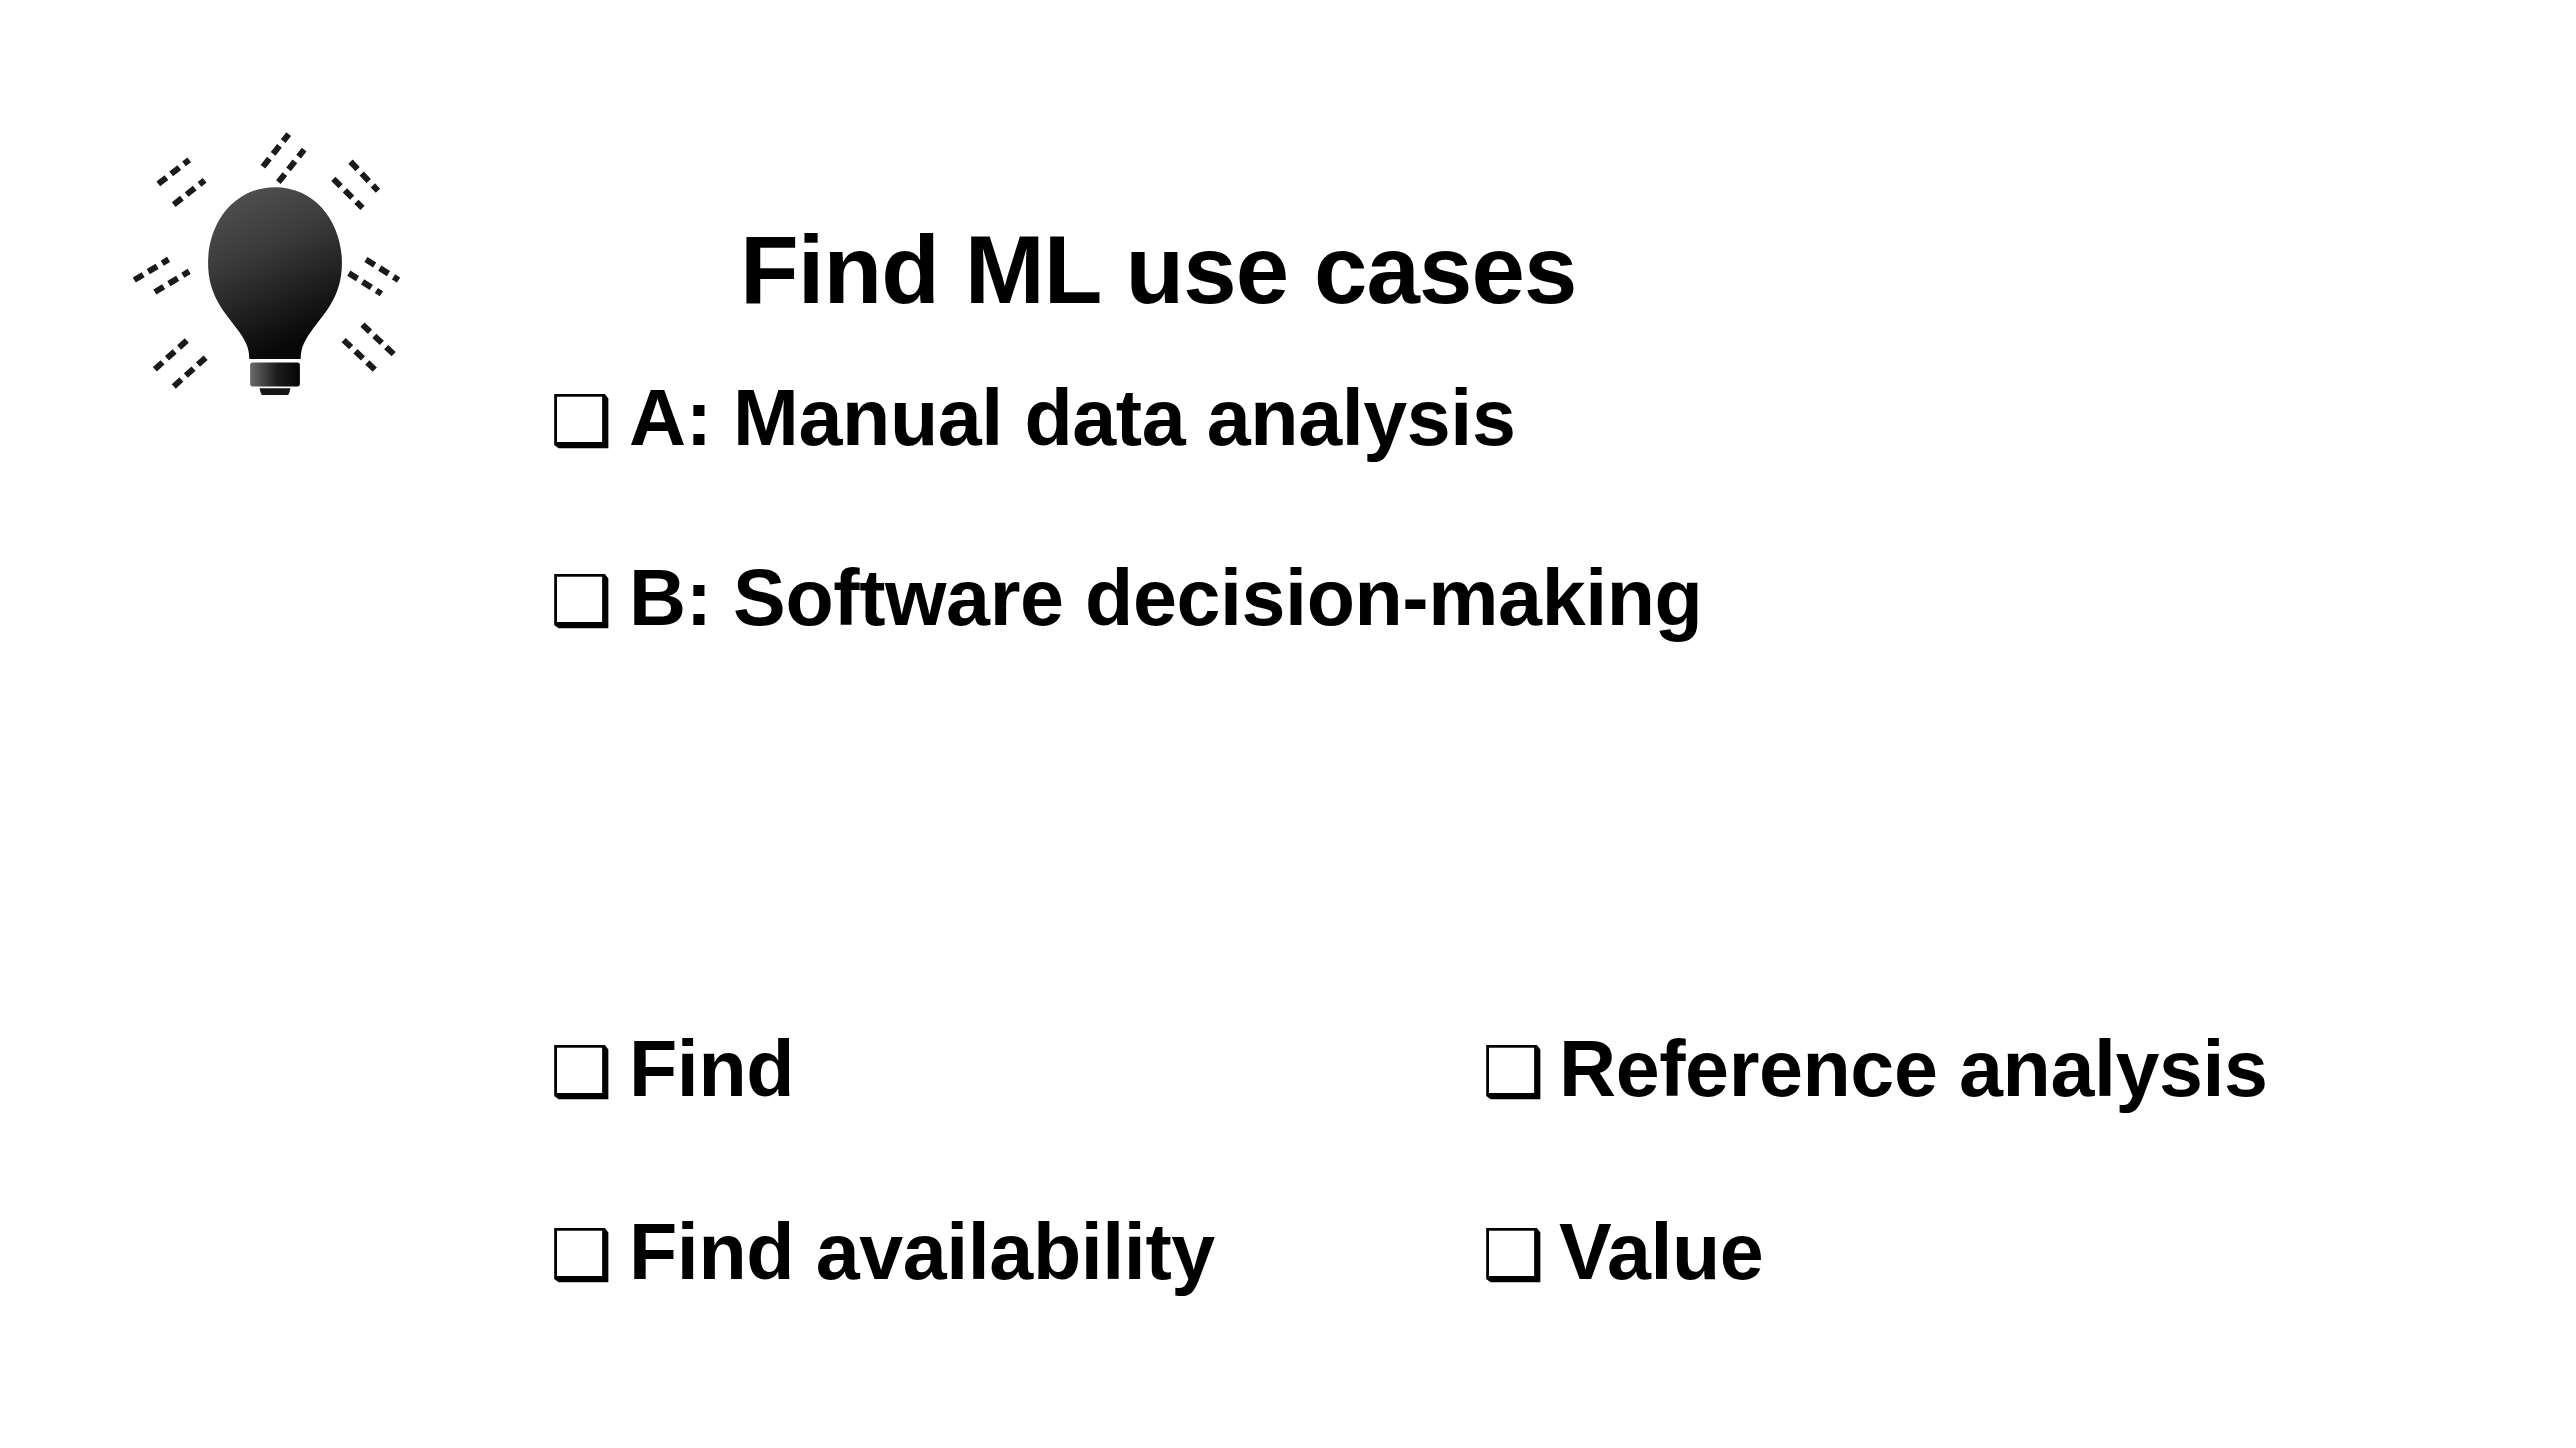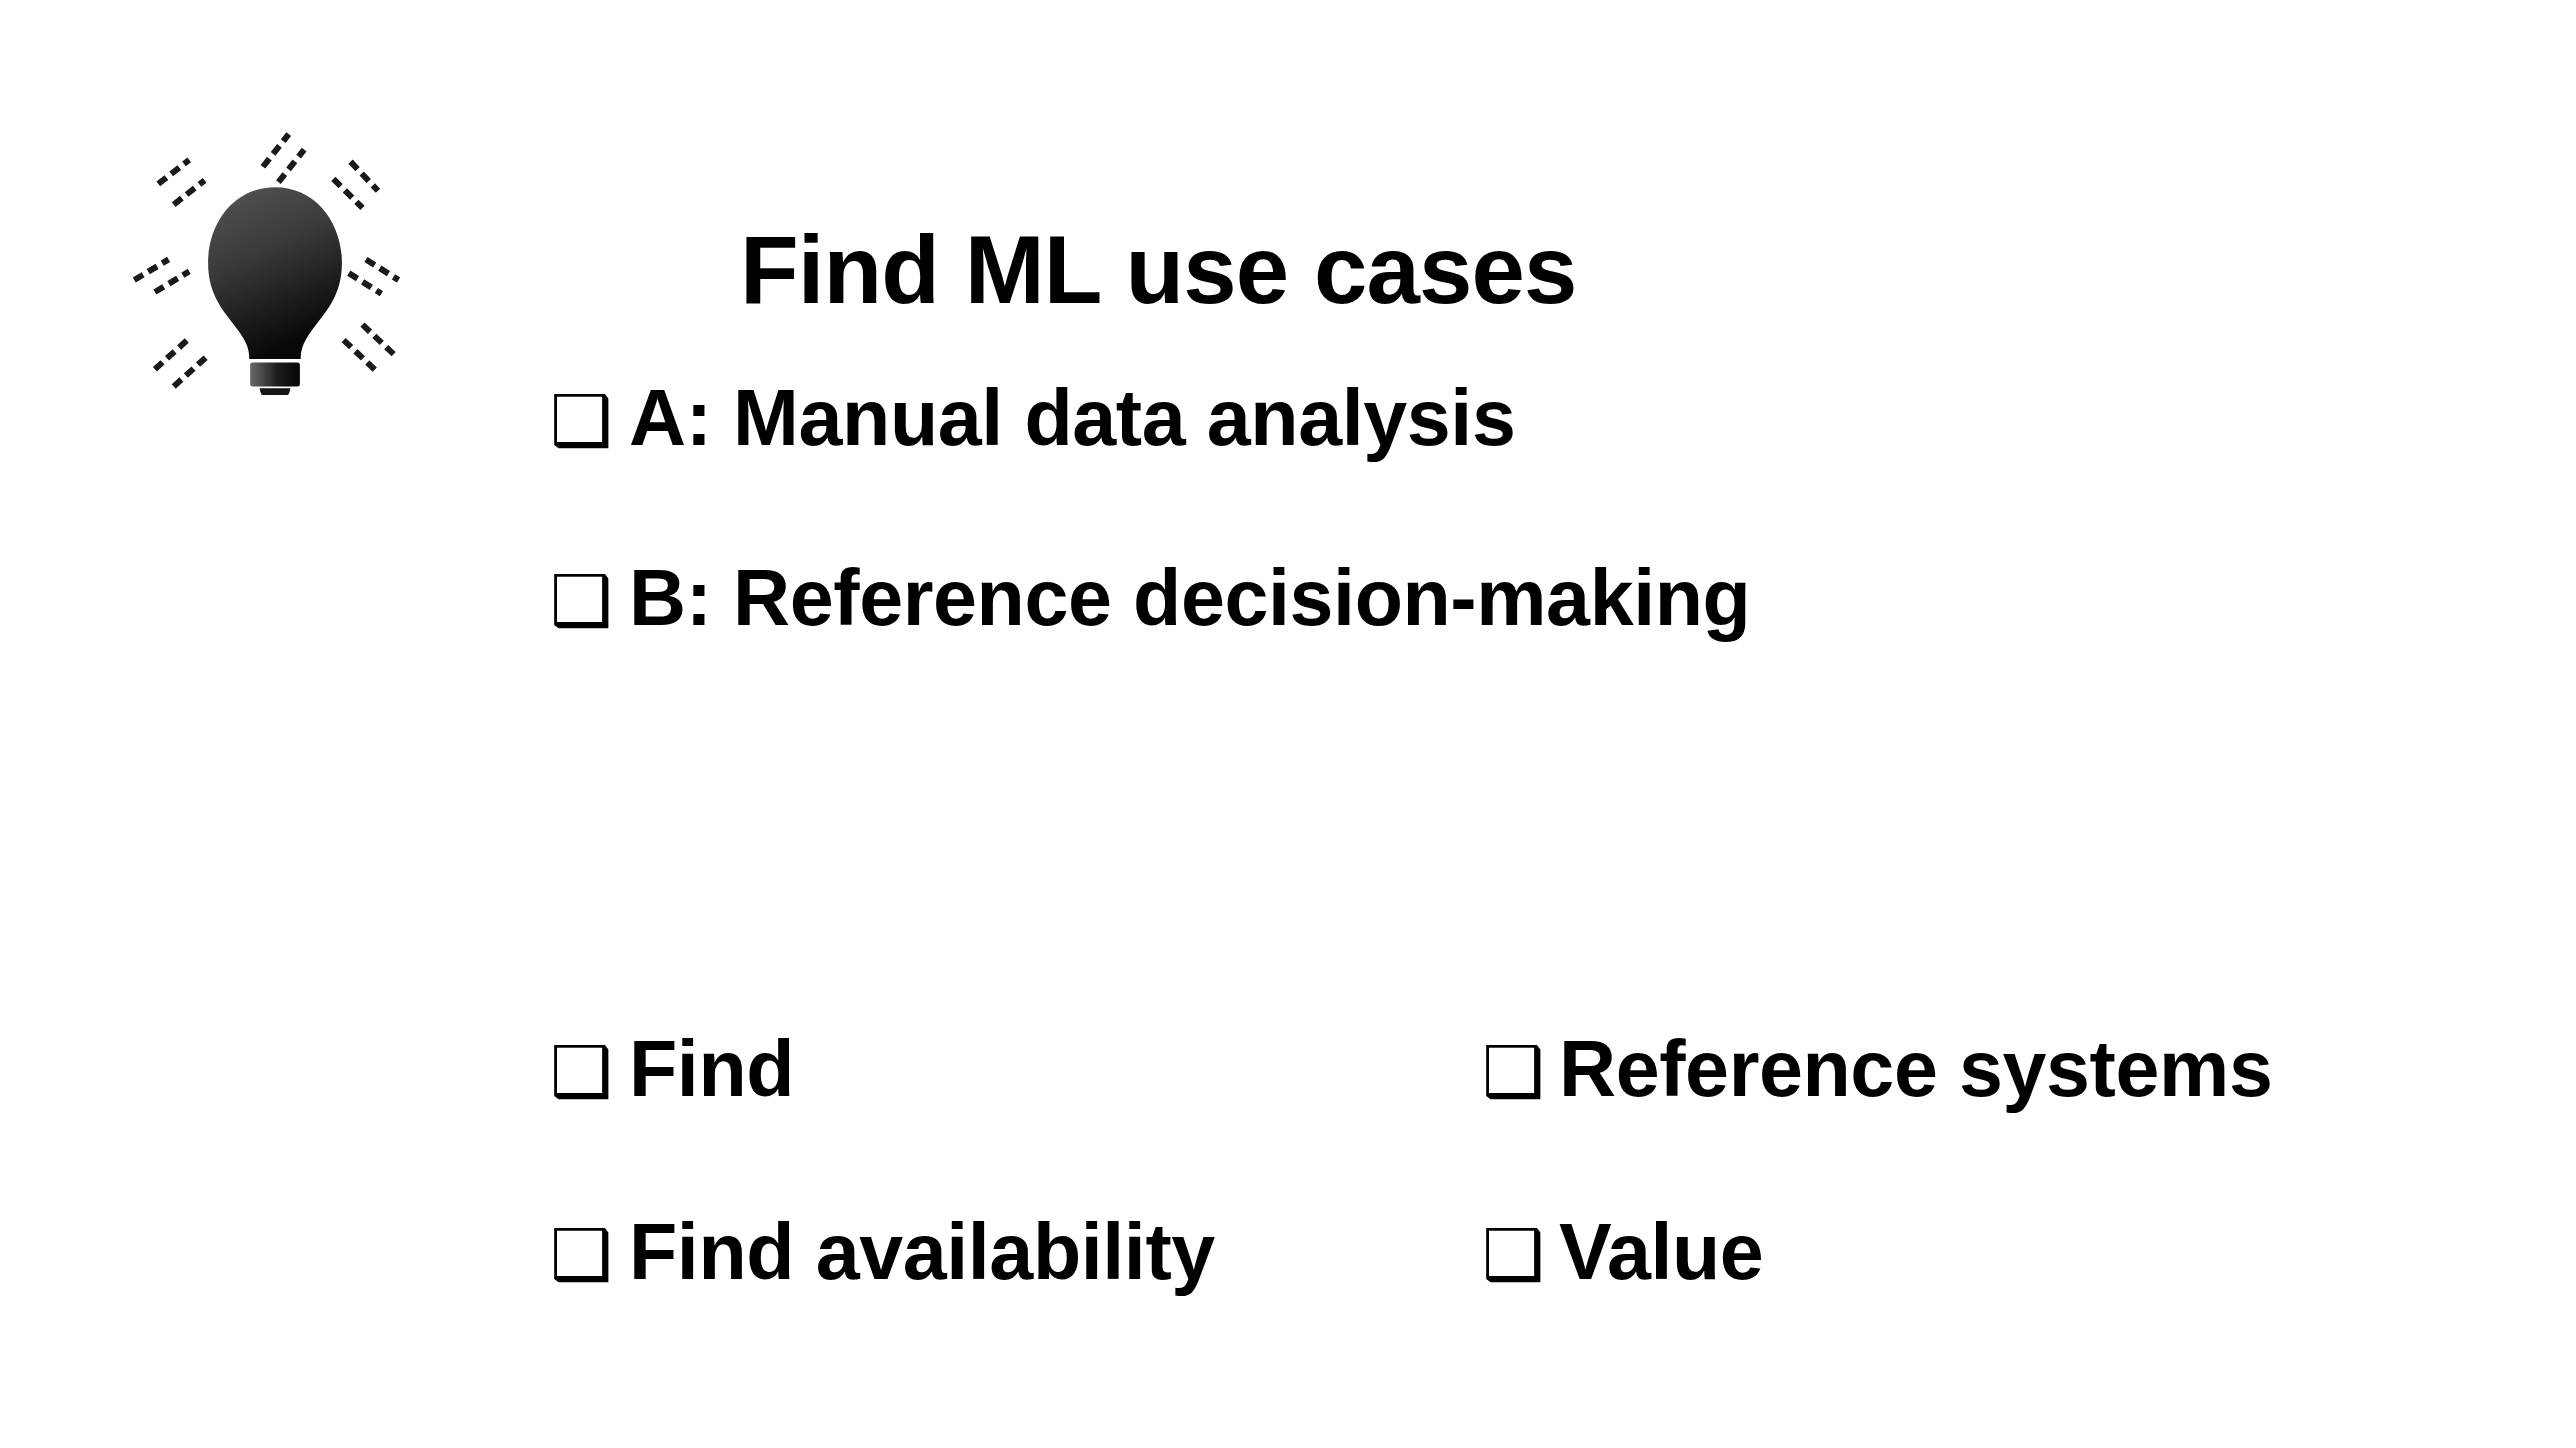--- a/index.html
+++ b/index.html
@@ -163,37 +163,37 @@
     <div class="section-title">Find ML use cases</div>
   </div>
 
   <div class="bullet-row col-a" id="bullet-s1-0">
     <span class="bullet-mark">❑</span>
     <span class="bullet-text">A: Manual data analysis</span>
   </div>
 
   <div class="bullet-row col-a" id="bullet-s1-1">
     <span class="bullet-mark">❑</span>
-    <span class="bullet-text">B: Reference decision-making</span>
+    <span class="bullet-text">B: Software decision-making</span>
   </div>
 
 
   <div class="bullet-row col-a" id="bullet-s2-0">
     <span class="bullet-mark">❑</span>
     <span class="bullet-text">Find</span>
   </div>
 
   <div class="bullet-row col-a" id="bullet-s2-1">
     <span class="bullet-mark">❑</span>
     <span class="bullet-text">Find availability</span>
   </div>
 
   <div class="bullet-row col-b" id="bullet-s2-2">
     <span class="bullet-mark">❑</span>
-    <span class="bullet-text">Reference systems</span>
+    <span class="bullet-text">Reference analysis</span>
   </div>
 
   <div class="bullet-row col-b" id="bullet-s2-3">
     <span class="bullet-mark">❑</span>
     <span class="bullet-text">Value</span>
   </div>
 
 </div>
 
 

